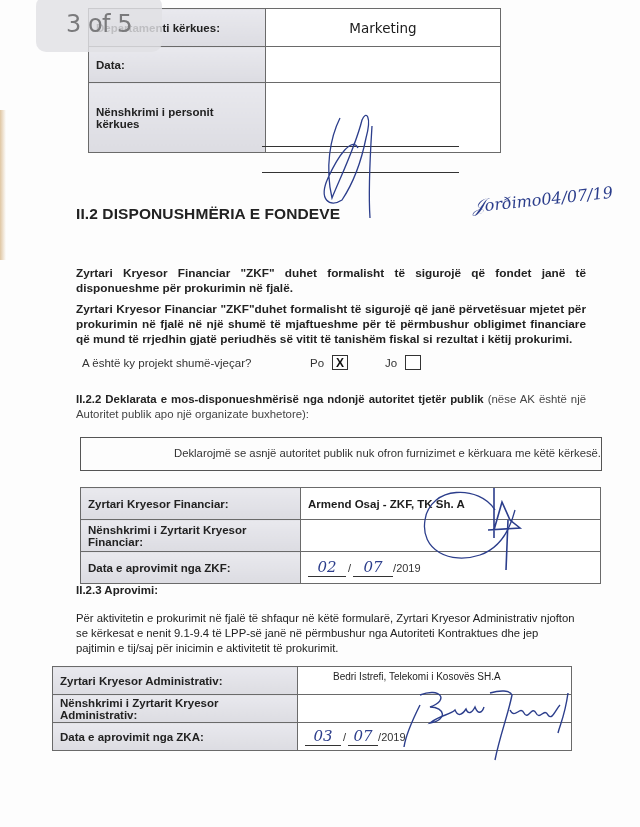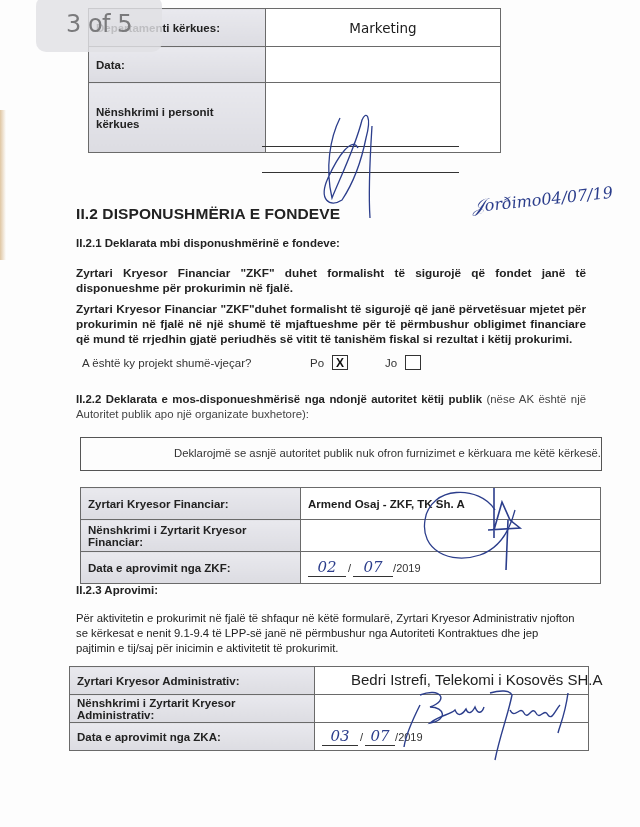--- a/index.html
+++ b/index.html
@@ -32,21 +32,21 @@
   .opt { position: absolute; top: 355px; font-size: 11.5px; color: #333; display: flex; align-items: center; gap: 8px; }
   .chk { width: 16px; height: 15px; border: 1.2px solid #333; display: inline-flex; align-items: center; justify-content: center; font-weight: bold; font-size: 12px; color: #111; background: #fff; }
 
   .declbox { position: absolute; left: 80px; top: 437px; width: 522px; height: 34px; border: 1.3px solid #555; font-size: 11.3px; padding: 9px 0 0 8px; color: #333; text-align: right; }
 
   #t2 { left: 80px; top: 487px; width: 521px; }
   #t2 td { height: 32px; }
   #t2 td.lbl { width: 220px; }
   #t2 td.val { font-size: 11.5px; }
 
-  #t3 { left: 69px; top: 666px; width: 520px; }
+  #t3 { left: 52px; top: 666px; width: 520px; }
   #t3 td { height: 28px; }
   #t3 td.lbl { width: 245px; }
   #t3 td.val { font-size: 11.5px; }
 
   .hand { position: absolute; color: #2c3e8c; font-family: "DejaVu Serif", serif; font-style: italic; }
   .date-part { display: inline-block; border-bottom: 1.2px solid #333; text-align: center; color: #2c3e8c; font-style: italic; font-family: "DejaVu Serif", serif; font-size: 15px; }
   .date-sep { color: #333; font-size: 11px; margin: 0 2px; }
   .date-year { color: #333; font-size: 11px; }
 
   .badge { position: absolute; left: 36px; top: -4px; width: 126px; height: 56px;
@@ -83,37 +83,36 @@
 
   <svg class="ink" style="left:300px; top:108px;" width="90" height="110" viewBox="0 0 90 110">
     <path d="M40 10 C30 30, 25 60, 32 90 C40 70, 55 40, 62 12 C66 2, 72 8, 66 30 C60 60, 50 80, 42 92 C30 100, 18 92, 28 70 C38 48, 52 28, 58 40 M72 18 C70 50, 68 80, 70 110" fill="none" stroke="#2c3e8c" stroke-width="1.3"></path>
   </svg>
 
   <div class="hand" style="left:472px; top:188px; font-size:16px; transform: rotate(-6deg);">
     <span style="font-size:18px;">𝒥</span>orðimo<span>04/07/19</span>
   </div>
 
   <div class="h2">II.2 DISPONUSHMËRIA E FONDEVE</div>
-  <div class="h3" style="left:76px; top:237px;">II.2.1 Deklarata mbi disponushmërinë e fondeve:</div>
 
   <div class="para bold" style="left:76px; top:266px; width:510px;">Zyrtari Kryesor Financiar "ZKF" duhet formalisht të sigurojë që fondet janë të disponueshme për prokurimin në fjalë.</div>
   <div class="para bold" style="left:76px; top:302px; width:510px;">Zyrtari Kryesor Financiar "ZKF"duhet formalisht të sigurojë që janë përvetësuar mjetet për prokurimin në fjalë në një shumë të mjaftueshme për të përmbushur obligimet financiare që mund të rrjedhin gjatë periudhës së vitit të tanishëm fiskal si rezultat i këtij prokurimi.</div>
 
   <div class="question">A është ky projekt shumë-vjeçar?</div>
   <div class="opt" style="left:310px;">
     <span>Po</span>
     <span class="chk">X</span>
   </div>
   <div class="opt" style="left:385px;">
     <span>Jo</span>
     <span class="chk"></span>
   </div>
 
   <div class="para" style="left:76px; top:392px; width:510px; font-size:11.4px; line-height:15px;">
-    <span style="font-weight:bold;">II.2.2 Deklarata e mos-disponueshmërisë nga ndonjë autoritet këtij publik</span><span style="color:#444;"> (nëse AK është një Autoritet publik apo një organizate buxhetore):</span>
+    <span style="font-weight:bold;">II.2.2 Deklarata e mos-disponueshmërisë nga ndonjë autoritet tjetër publik</span><span style="color:#444;"> (nëse AK është një Autoritet publik apo një organizate buxhetore):</span>
   </div>
 
   <div class="declbox">Deklarojmë se asnjë autoritet publik nuk ofron furnizimet e kërkuara me këtë kërkesë.</div>
 
   <table class="form" id="t2">
     <tbody>
         <tr>
       <td class="lbl">Zyrtari Kryesor Financiar:</td>
       <td class="val" style="font-weight:bold;">Armend Osaj - ZKF, TK Sh. A</td>
     </tr>
@@ -151,20 +150,20 @@
       <td class="val"></td>
     </tr>
     <tr>
       <td class="lbl">Data e aprovimit nga ZKA:</td>
       <td class="val">
         <span class="date-part" style="width:36px;">03</span><span class="date-sep">/</span><span class="date-part" style="width:30px;">07</span><span class="date-year">/</span><span class="date-year">2019</span>
       </td>
     </tr>
   </tbody>
     </table>
-  <div style="position:absolute; left:351px; top:671px; font-size:15px; width:260px; overflow:hidden; white-space:nowrap; color:#222;">Bedri Istrefi, Telekomi i Kosovës SH.A</div>
+  <div style="position:absolute; left:333px; top:671px; font-size:10px; width:260px; overflow:hidden; white-space:nowrap; color:#222;">Bedri Istrefi, Telekomi i Kosovës SH.A</div>
 
   <svg class="ink" style="left:400px; top:685px;" width="180" height="80" viewBox="0 0 180 80">
     <path d="M20 20 C10 40, 5 55, 4 62 M20 10 C40 2, 50 15, 30 22 C45 22, 48 35, 30 38 C40 30, 50 30, 55 25 C58 32, 62 30, 66 24 C68 30, 72 28, 75 22 C78 30, 82 28, 84 22 M90 8 C100 5, 110 5, 112 10 C108 30, 100 50, 95 75 M110 25 C115 35, 120 20, 124 28 C128 36, 132 20, 136 28 C140 36, 144 22, 148 30 C152 36, 156 24, 160 20 M168 8 C165 30, 160 40, 158 48" fill="none" stroke="#2c3e8c" stroke-width="1.4"></path>
   </svg>
 
   <div class="badge">3 of 5</div>
 </div>
 
 </body></html>

